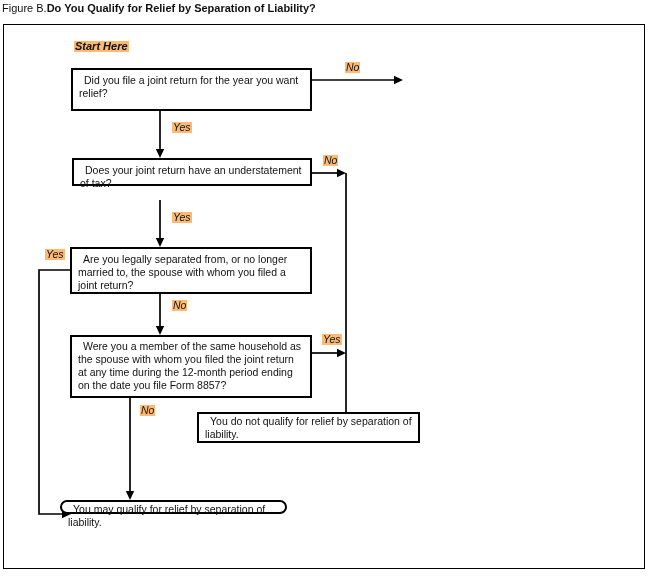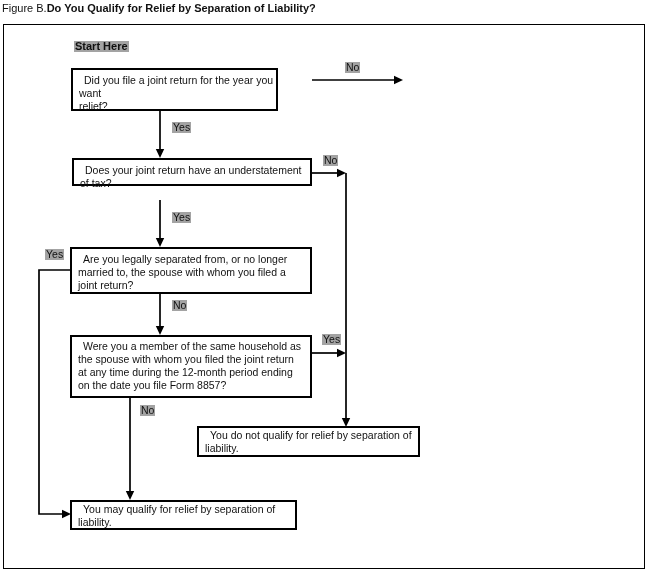--- a/index.html
+++ b/index.html
@@ -31,22 +31,22 @@
   }
   .flow-box p{
     margin:0;padding:4px 2px 0 6px;
     font-size:10.5px;line-height:13px;
     white-space:pre-line;
     text-indent:5px;
   }
   .flow-box .italic{font-style:italic;}
   .lbl{
     position:absolute;z-index:3;
-    font-size:10.5px;line-height:11px;
-    white-space:nowrap;background:#a3a3a3;padding:0 1px;
+    font-size:10.5px;font-style:italic;line-height:11px;
+    white-space:nowrap;background:#fdba74;padding:0 1px;
   }
   .lbl.start{font-weight:700;font-size:11px;}
 </style>
 </head>
 <body>
 
 <div class="canvas">
 
   <div class="fig-title">
     <span class="prefix">Figure B.</span><span class="main">Do You Qualify for Relief by Separation of Liability?</span>
@@ -78,21 +78,21 @@
 
     <line x1="312" y1="353" x2="338" y2="353"></line>
     <polygon points="346,353 337,348.8 337,357.2"></polygon>
 
     <line x1="130" y1="398" x2="130" y2="492"></line>
     <polygon points="130,500 125.8,491 134.2,491"></polygon>
   </svg>
 
   <div class="lbl start" style="left:74px;top:41px;">Start Here</div>
 
-  <div class="flow-box" style="left:71px;top:68px;width:207px;height:43px;">
+  <div class="flow-box" style="left:71px;top:68px;width:241px;height:43px;">
     <p>Did you file a joint return for the year you want
 relief?</p>
   </div>
 
 
   <div class="flow-box" style="left:72px;top:158px;width:240px;height:28px;">
     <p>Does your joint return have an understatement
 of tax?</p>
   </div>
 
@@ -102,26 +102,26 @@
 joint return?</p>
   </div>
 
   <div class="flow-box" style="left:70px;top:335px;width:242px;height:63px;">
     <p style="padding-top:3px;">Were you a member of the same household as
 the spouse with whom you filed the joint return
 at any time during the 12-month period ending
 on the date you file Form 8857?</p>
   </div>
 
-  <div class="flow-box" style="left:197px;top:426px;width:223px;height:31px;">
+  <div class="flow-box" style="left:197px;top:412px;width:223px;height:31px;">
     <p style="padding-top:1px;">You do not qualify for relief by separation of
 liability.</p>
   </div>
 
-  <div class="flow-box" style="left:70px;top:500px;width:227px;height:30px;">
+  <div class="flow-box" style="left:60px;top:500px;width:227px;height:14px;border-radius:12px;">
     <p style="padding-top:1px;">You may qualify for relief by separation of
 liability.</p>
   </div>
 
   <div class="lbl" style="left:345px;top:62px;">No</div>
   <div class="lbl" style="left:172px;top:122px;">Yes</div>
   <div class="lbl" style="left:323px;top:155px;">No</div>
   <div class="lbl" style="left:172px;top:212px;">Yes</div>
   <div class="lbl" style="left:45px;top:249px;">Yes</div>
   <div class="lbl" style="left:172px;top:300px;">No</div>

